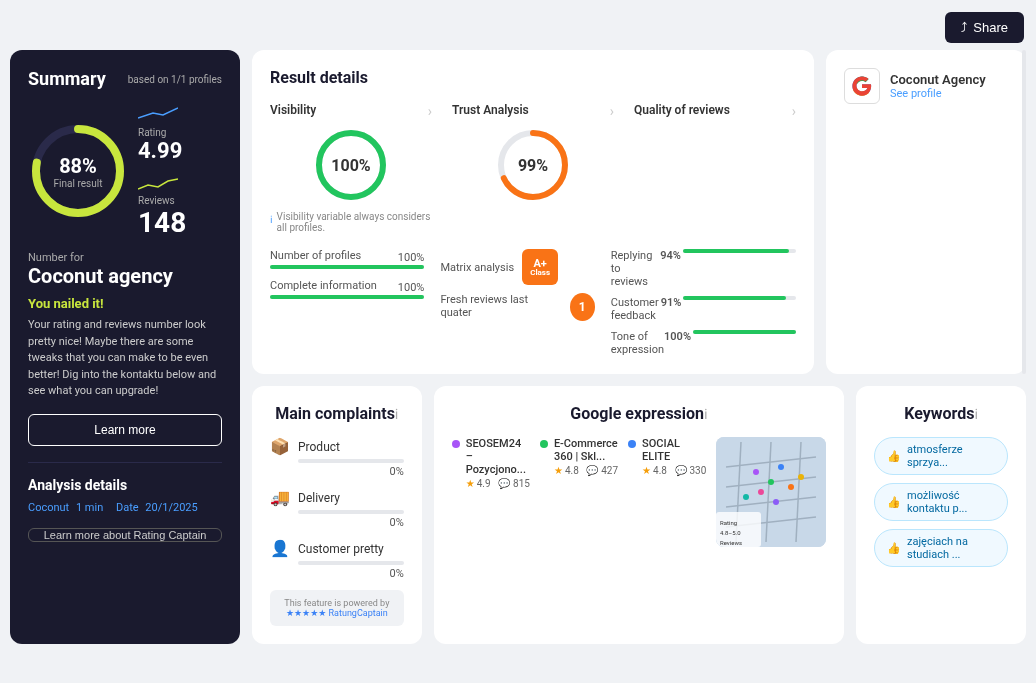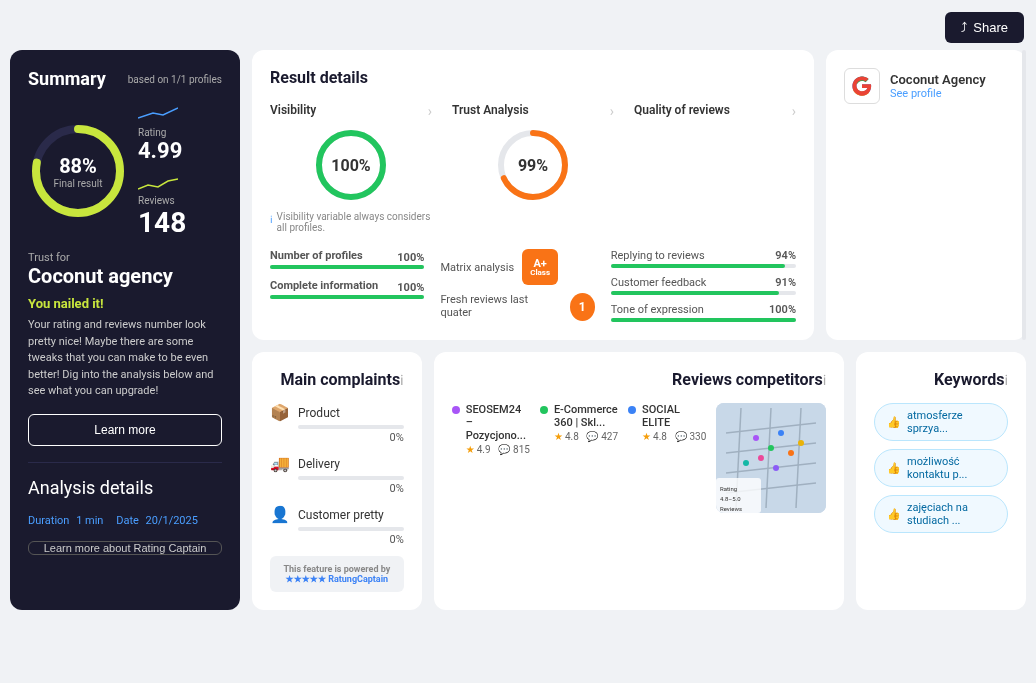--- a/index.html
+++ b/index.html
@@ -160,24 +160,24 @@
       cursor: pointer;
     }
 
     .analysis-details {
       margin-top: 16px;
       padding-top: 14px;
       border-top: 1px solid #2a2a4a;
     }
 
     .analysis-title {
-      font-size: 18px;
-      font-weight: 400;
-      color: white;
-      margin-bottom: 16px;
+      font-size: 14px;
+      font-weight: 700;
+      color: white;
+      margin-bottom: 8px;
     }
 
     .analysis-meta {
       font-size: 11px;
       color: #aaa;
       margin-bottom: 10px;
     }
 
     .analysis-meta span {
       color: #4a9eff;
@@ -274,21 +274,20 @@
       margin-top: 1px;
     }
 
     .details-bottom {
       display: flex;
       gap: 16px;
     }
 
     .details-left {
       flex: 1;
-      font-weight: bold;
     }
 
     .detail-row {
       display: flex;
       flex-direction: column;
       margin-bottom: 10px;
     }
 
     .detail-row-label {
       font-size: 11px;
@@ -376,21 +375,20 @@
 
     .details-right {
       flex: 1.2;
       display: flex;
       flex-direction: column;
       gap: 8px;
     }
 
     .quality-sub-row {
       display: flex;
-      flex-direction: column;
       gap: 2px;
     }
 
     .quality-sub-label {
       font-size: 11px;
       color: #555;
     }
 
     .quality-sub-pct {
       font-size: 11px;
@@ -461,21 +459,21 @@
     
     .complaints-card {
       background: white;
       border-radius: 12px;
       padding: 18px;
     }
 
     .card-title-row {
       display: flex;
       align-items: center;
-      justify-content: flex-end;
+      justify-content: center;
       margin-bottom: 14px;
     }
 
     .info-icon {
       color: #aaa;
       font-size: 14px;
       cursor: pointer;
     }
 
     .complaint-icon {
@@ -490,21 +488,20 @@
       color: #333;
       flex: 1;
     }
 
     .powered-by {
       background: #f0f2f5;
       border-radius: 6px;
       padding: 8px;
       text-align: center;
       margin-top: 8px;
-      font-weight: bold;
     }
 
     .powered-text {
       font-size: 9px;
       color: #888;
     }
 
     
     .competitors-card {
       background: white;
@@ -649,34 +646,34 @@
         <div>
           <svg class="trend-line" viewBox="0 0 40 20">
             <polyline points="0,18 10,14 20,16 30,10 40,8" fill="none" stroke="#c8e63d" stroke-width="1.5"></polyline>
           </svg>
           <div class="reviews-label">Reviews</div>
           <div class="reviews-val">148</div>
         </div>
       </div>
     </div>
 
-    <div class="audit-label">Trust for</div>
+    <div class="audit-label">Number for</div>
     <div class="audit-name">Coconut agency</div>
 
     <div class="nailed-it">You nailed it!</div>
-    <div class="nailed-desc">Your rating and reviews number look pretty nice! Maybe there are some tweaks that you can make to be even better! Dig into the analysis below and see what you can upgrade!</div>
+    <div class="nailed-desc">Your rating and reviews number look pretty nice! Maybe there are some tweaks that you can make to be even better! Dig into the kontaktu below and see what you can upgrade!</div>
 
     <button class="learn-more-btn">
       <span>Learn more</span>
     </button>
 
     <div class="analysis-details">
       <div class="analysis-title">Analysis details</div>
       <div class="analysis-meta">
-        <span>Duration</span>
+        <span>Coconut</span>
         <span style="color:#4a9eff;margin-left:4px;">1 min</span>
         <span style="margin-left:10px;">Date</span>
         <span style="color:#4a9eff;margin-left:4px;">20/1/2025</span>
       </div>
       <button class="learn-more-link-btn">
         <span>Learn more about Rating Captain</span>
       </button>
     </div>
   </div>
 
@@ -857,21 +854,21 @@
       </div>
 
       <div class="powered-by">
         <div class="powered-text">This feature is powered by</div>
         <div class="powered-text" style="color:#3b82f6;">★★★★★ RatungCaptain</div>
       </div>
     </div>
 
     <div class="competitors-card">
       <div class="card-title-row">
-        <span class="card-title" style="margin-bottom:0;">Reviews competitors</span>
+        <span class="card-title" style="margin-bottom:0;">Google expression</span>
         <span class="info-icon">ℹ</span>
       </div>
       <div class="competitors-inner">
         <div class="competitor-list">
           <div class="competitor-item">
             <div class="competitor-dot" style="background:#a855f7;"></div>
             <div>
               <div class="competitor-name">SEOSEM24 – Pozycjono...</div>
               <div class="competitor-stats">
                 <span class="stat-item">

